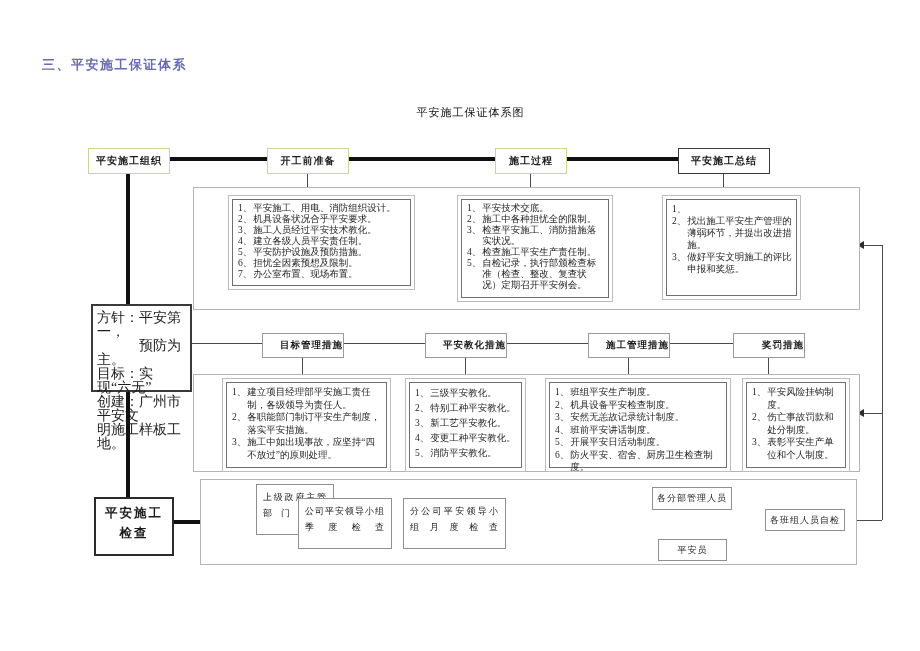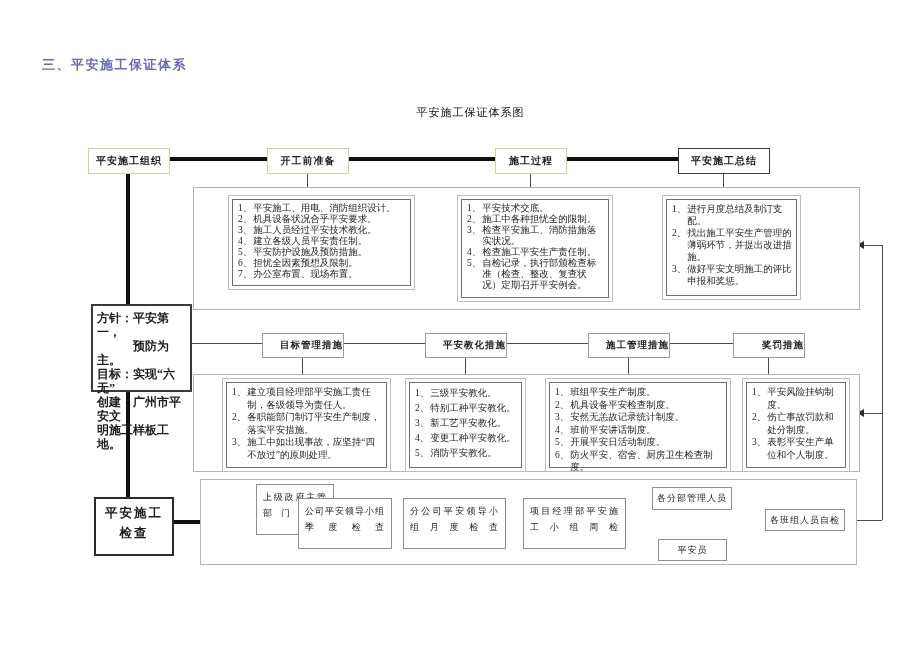--- a/index.html
+++ b/index.html
@@ -24,21 +24,21 @@
   .cbox{position:absolute;background:#fff;border:1px solid #bdbdbd;padding:3px;}
   .cbox .list{border:1px solid #6f6f6f;width:100%;height:100%;box-sizing:border-box;
               padding:3px 4px 0 5px;font-size:9.5px;line-height:11px;}
   .lh12 .list{line-height:12px;}
   .lh13 .list{line-height:12.5px;}
   .lh15 .list{line-height:15px;}
   .li{display:flex;}
   .li .n{flex:0 0 auto;margin-right:1px;white-space:nowrap;}
   .li .t{flex:1 1 auto;}
   .policy{position:absolute;background:#fff;border:2px solid #3a3a3a;
-          font-weight:bold;font-size:12px;line-height:14px;padding:5px 3px 0 4px;}
+          font-weight:normal;font-size:14px;line-height:14px;padding:5px 3px 0 4px;}
   .inspect{position:absolute;background:#fff;border:2px solid #2b2b2b;
            font-weight:bold;font-size:12.5px;line-height:20px;text-align:center;padding-top:4px;letter-spacing:2px;}
   .chainbox{position:absolute;background:#fff;border:1px solid #8f8f8f;
             font-size:9px;line-height:16px;padding:4px 6px 0 6px;
             text-align:justify;text-align-last:justify;letter-spacing:1px;}
   .smallbox{position:absolute;background:#fff;border:1px solid #8f8f8f;
             font-size:9px;display:flex;align-items:center;justify-content:center;letter-spacing:1px;}
   .heading{position:absolute;font-size:13px;font-weight:bold;letter-spacing:1.5px;}
   .dtitle{position:absolute;font-size:11px;letter-spacing:1px;text-align:center;color:#111;}
 </style>
@@ -162,21 +162,20 @@
         <div class="li">
           <span class="n">5、</span>
           <span class="t">自检记录，执行部颁检查标准（检查、整改、复查状况）定期召开平安例会。</span>
         </div>
       </div>
   </div>
   <div class="cbox lh12" style="left:662px;top:195px;width:131px;height:97px;">
     <div class="list">
         <div class="li">
           <span class="n">1、</span>
-          <span class="t">进行月度总结及制订支配。</span>
         </div>
         <div class="li">
           <span class="n">2、</span>
           <span class="t">找出施工平安生产管理的薄弱环节，并提出改进措施。</span>
         </div>
         <div class="li">
           <span class="n">3、</span>
           <span class="t">做好平安文明施工的评比申报和奖惩。</span>
         </div>
       </div>
@@ -293,21 +292,20 @@
 
   <div class="inspect" style="left:94px;top:497px;width:76px;height:51px;">
     <div>平安施工</div>
     <div>检查</div>
   </div>
   <div class="container" style="left:200px;top:479px;width:655px;height:84px;"></div>
 
   <div class="chainbox" style="left:210px;top:484px;width:64px;height:45px;margin-left:46px;">上级政府主管部门检查</div>
   <div class="chainbox" style="left:298px;top:498px;width:80px;height:45px;">公司平安领导小组季度检查</div>
   <div class="chainbox" style="left:403px;top:498px;width:89px;height:45px;">分公司平安领导小组月度检查</div>
-  <div class="chainbox" style="left:523px;top:498px;width:89px;height:45px;">项目经理部平安施工小组周检</div>
 
   <div class="smallbox" style="left:652px;top:487px;width:78px;height:21px;">
     <span>各分部管理人员</span>
     </div>
   <div class="smallbox" style="left:658px;top:539px;width:67px;height:20px;">
     <span>平安员</span>
     </div>
   <div class="smallbox" style="left:765px;top:509px;width:78px;height:20px;">
     <span>各班组人员自检</span>
     </div>

